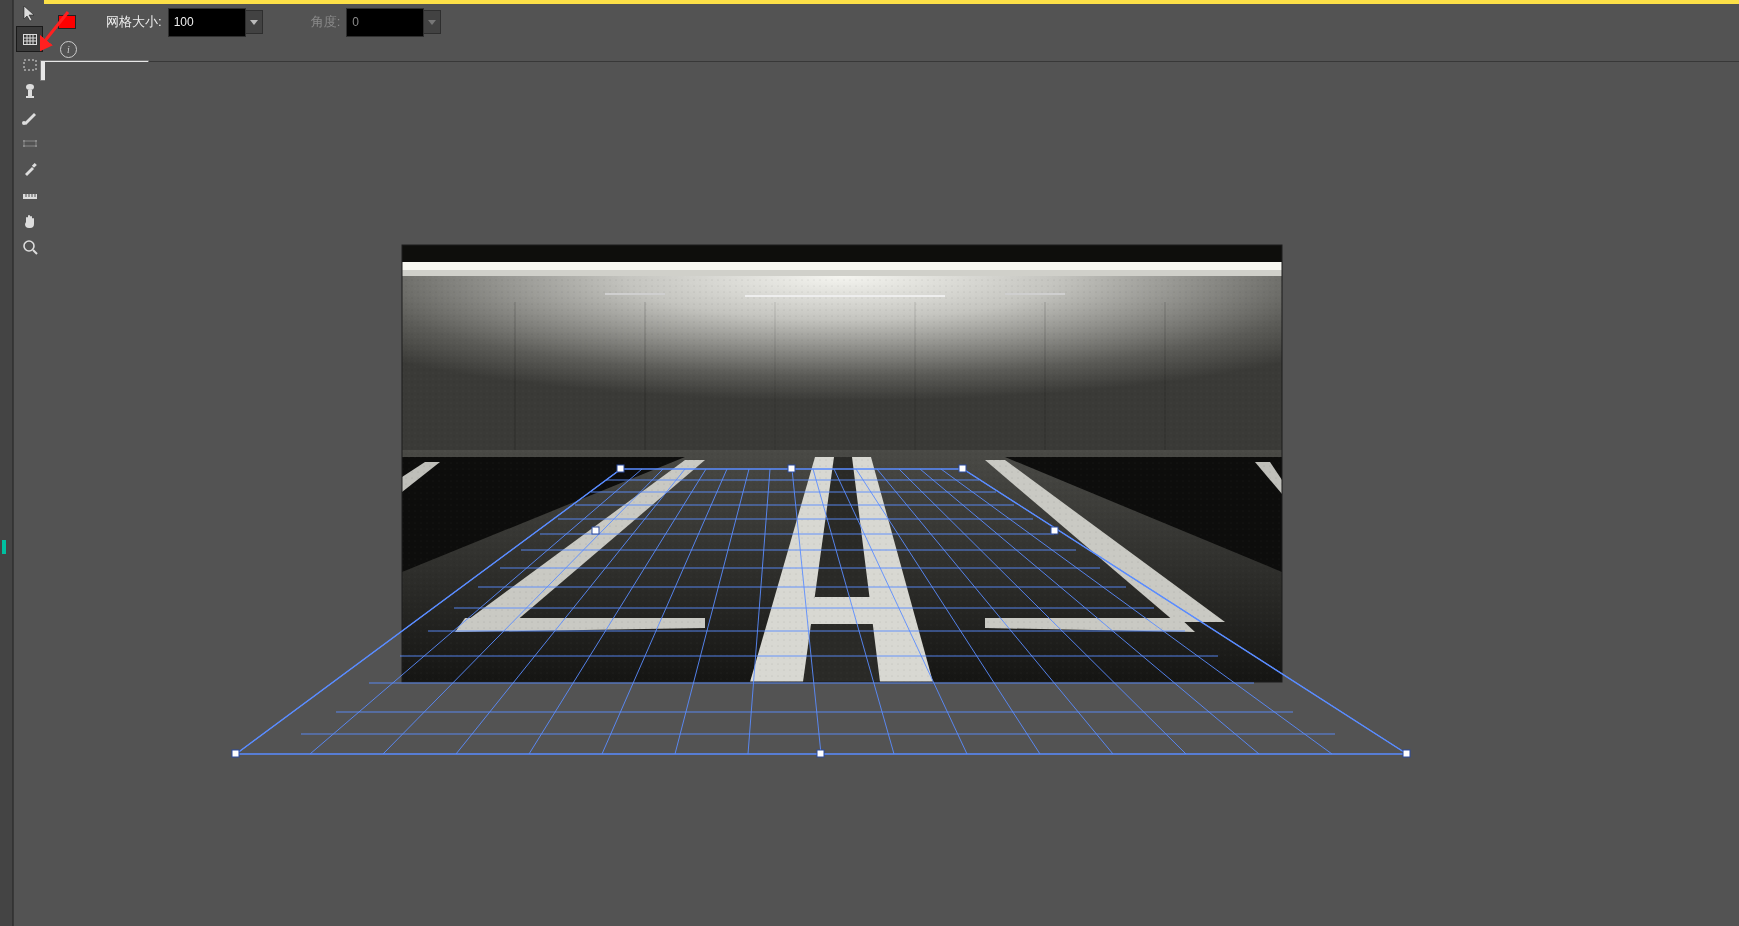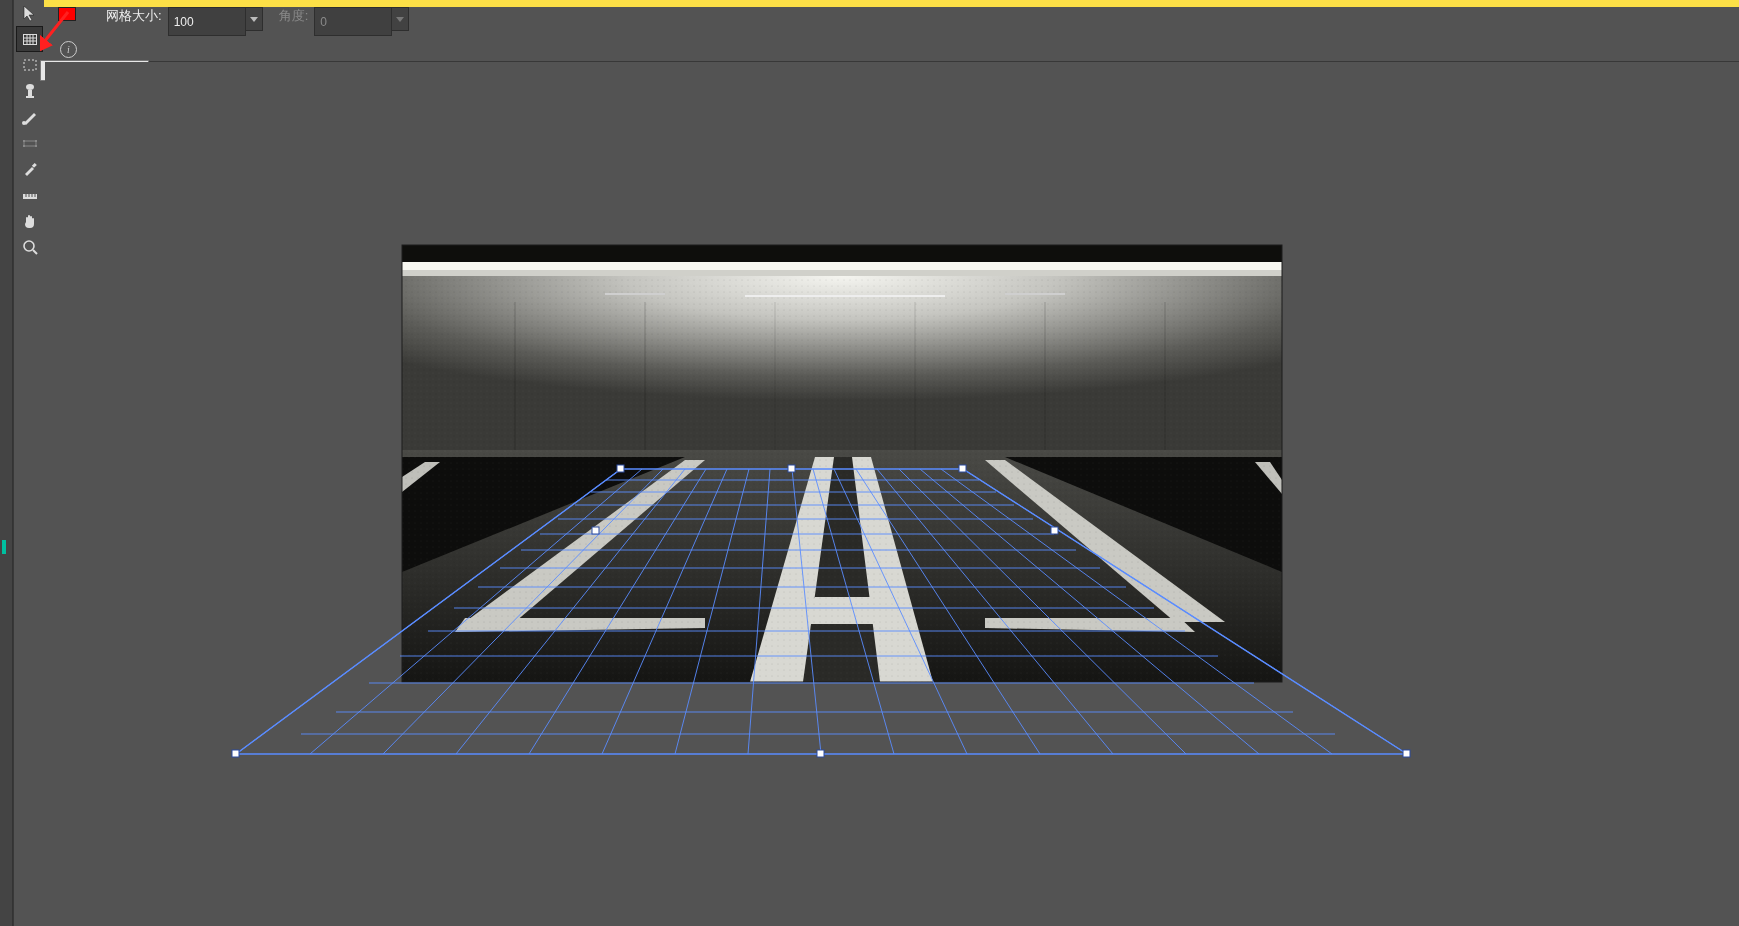--- a/index.html
+++ b/index.html
@@ -14,40 +14,41 @@
   }
 
   
   .optbar {
     position: absolute;
     left: 44px;
     top: 0;
     width: 1695px;
     height: 36px;
     background: #535353;
-    border-top: 7px solid #fde047;
+    border-top: 4px solid #fde047;
     border-bottom: 1px solid #383838;
     display: flex;
+    align-items: center;
     font-size: 13px;
   }
   .optbar .swatch {
     width: 16px; height: 12px;
     background: #ff0000;
     margin-left: 14px;
     border: 1px solid #222;
   }
   .optbar .lbl {
     margin-left: 30px;
     color: #eee;
   }
   .optbar .num-input {
     margin-left: 6px;
     width: 78px;
     height: 29px;
-    background: #404040;
+    background: #000000;
     border: 1px solid #2e2e2e;
     color: #eee;
     font-size: 12px;
     padding: 0 5px;
     box-sizing: border-box;
   }
   .optbar .dropdown-btn {
     width: 16px;
     height: 22px;
     background: #424242;
@@ -254,21 +255,21 @@
 </div>
 
 <div class="optbar">
   <div class="swatch"></div>
   <span class="lbl">网格大小:</span>
   <input class="num-input" value="100" style="">
   <div class="dropdown-btn">
       <div class="chev"></div>
     </div>
 
-  <span class="lbl disabled" style="margin-left:16px">角度:</span>
+  <span class="lbl disabled" style="margin-left:48px">角度:</span>
   <input class="num-input" disabled="" value="0" style="">
   <div class="dropdown-btn">
       <div class="chev" style="border-top-color:#777"></div>
     </div>
 </div>
 
 <div class="infobar">
   <div class="info-icon">i</div>
 </div>
 

